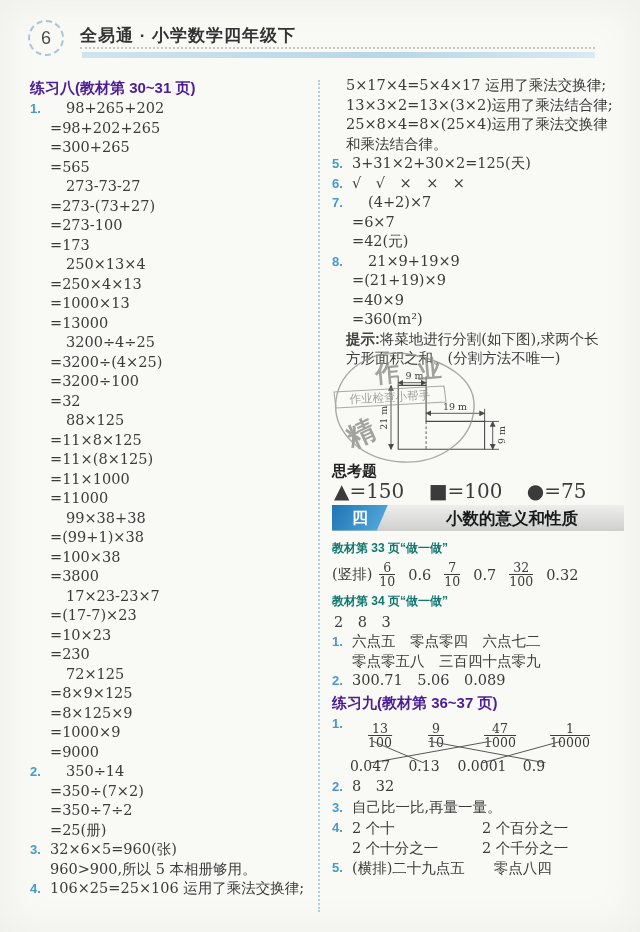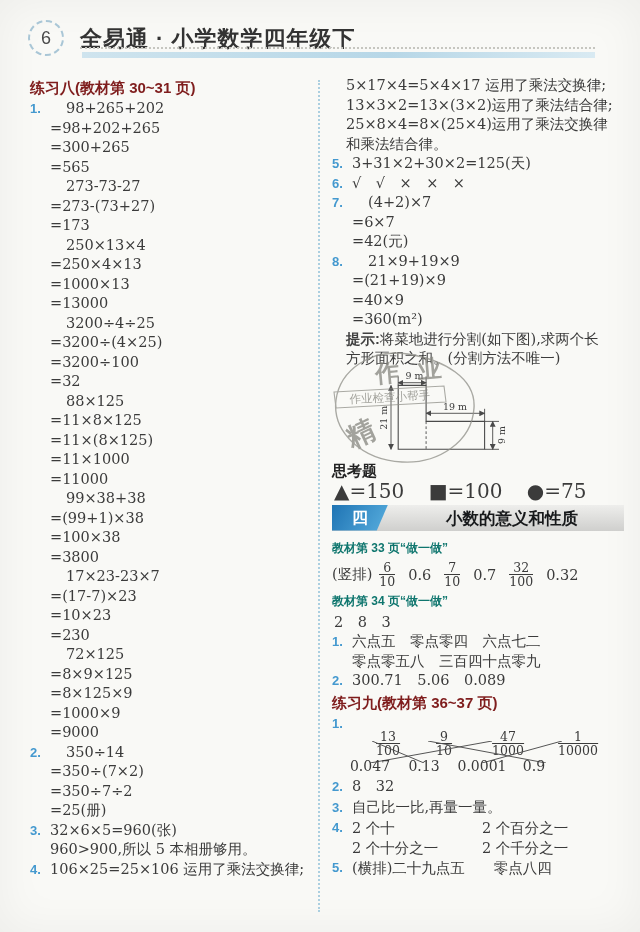--- a/index.html
+++ b/index.html
@@ -4,30 +4,30 @@
 <style>
   html,body{margin:0;padding:0;background:#e9e9e6;}
   .canvas{position:relative;width:640px;height:932px;background:#f9f9f6;overflow:hidden;
           font-family:"DejaVu Serif","Liberation Serif",serif;color:#3b3b3b;
           box-shadow:inset 0 0 46px rgba(0,0,0,.05);}
   
   .hdr-circle{position:absolute;left:28px;top:20px;width:32px;height:32px;border:2px dashed #a9c6d6;
               border-radius:50%;text-align:center;line-height:32px;font-size:18px;color:#4a4a4a;
               font-family:"Liberation Sans",sans-serif;}
   .hdr-title{position:absolute;left:80px;top:24px;font-family:"Liberation Sans",sans-serif;
-             font-weight:bold;font-size:22px;color:#333;letter-spacing:1px;}
+             font-weight:bold;font-size:17px;color:#333;letter-spacing:1px;}
   .hdr-dots{position:absolute;left:80px;top:47px;width:515px;border-top:2px dotted #c6c6c0;}
   .hdr-bar{position:absolute;left:82px;top:52px;width:513px;height:6px;
            background:linear-gradient(90deg,#cfe4ee,#b7d7e7 60%,#d9eaf2);}
   
   .divider{position:absolute;left:318px;top:80px;height:832px;border-left:2px dotted #abcfe0;}
   .col{position:absolute;top:76px;}
   .col-left{left:30px;width:284px;}
   .col-right{left:332px;width:296px;}
-  .ex-head{font-family:"Liberation Sans",sans-serif;font-weight:bold;font-size:15px;color:#7f1d1d;
+  .ex-head{font-family:"Liberation Sans",sans-serif;font-weight:bold;font-size:15px;color:#4c1d95;
            line-height:23px;white-space:nowrap;}
   .sub-head{font-family:"Liberation Sans",sans-serif;font-weight:bold;font-size:12px;color:#0f766e;
             line-height:23px;white-space:nowrap;}
   .ln{display:flex;line-height:19.5px;font-size:14.5px;white-space:nowrap;}
   .no{flex:none;width:20px;color:#4499cf;font-weight:bold;
       font-family:"Liberation Sans",sans-serif;font-size:13px;}
   .expr .txt{padding-left:16px}
   .expr2{padding-left:36px}
   .eq{padding-left:20px}
   .cont{padding-left:20px}
@@ -49,21 +49,21 @@
              font-family:"Liberation Sans",sans-serif;padding-left:68px;}
   
   .frac{display:inline-block;vertical-align:middle;text-align:center;margin:0 7px;
         font-size:12.5px;line-height:13px;}
   .frac .fn{display:block;border-bottom:1px solid #3b3b3b;padding:0 2px;}
   .frac .fd{display:block;}
   .s33line{height:30px;display:flex;align-items:center;font-size:14.5px;}
   .s33line .val{margin:0 6px;}
   
   .match{position:relative;height:62px;flex:1;}
-  .mf{position:absolute;transform:translateX(-50%);top:0;margin:16px;}
+  .mf{position:absolute;transform:translateX(-50%);top:0;margin:8px;}
   .md{position:absolute;transform:translateX(-50%);top:44px;font-size:14px;line-height:16px;}
   .mlines{position:absolute;left:0;top:27px;}
   
   .diagram{position:relative;margin:2px 0 0 14px;height:90px;}
   .stamp{position:absolute;left:-6px;top:272px;width:160px;height:120px;opacity:.75;pointer-events:none;}
   .c1{width:130px;flex:none;}
 </style>
 </head>
 <body>
 
@@ -90,20 +90,23 @@
           <span class="txt">=300+265</span>
         </div>
         <div class="ln eq">
           <span class="txt">=565</span>
         </div>
         <div class="ln expr2">
           <span class="txt">273-73-27</span>
         </div>
         <div class="ln eq">
           <span class="txt">=273-(73+27)</span>
+        </div>
+        <div class="ln eq">
+          <span class="txt">=273-100</span>
         </div>
         <div class="ln eq">
           <span class="txt">=173</span>
         </div>
         <div class="ln expr2">
           <span class="txt">250×13×4</span>
         </div>
         <div class="ln eq">
           <span class="txt">=250×4×13</span>
         </div>

